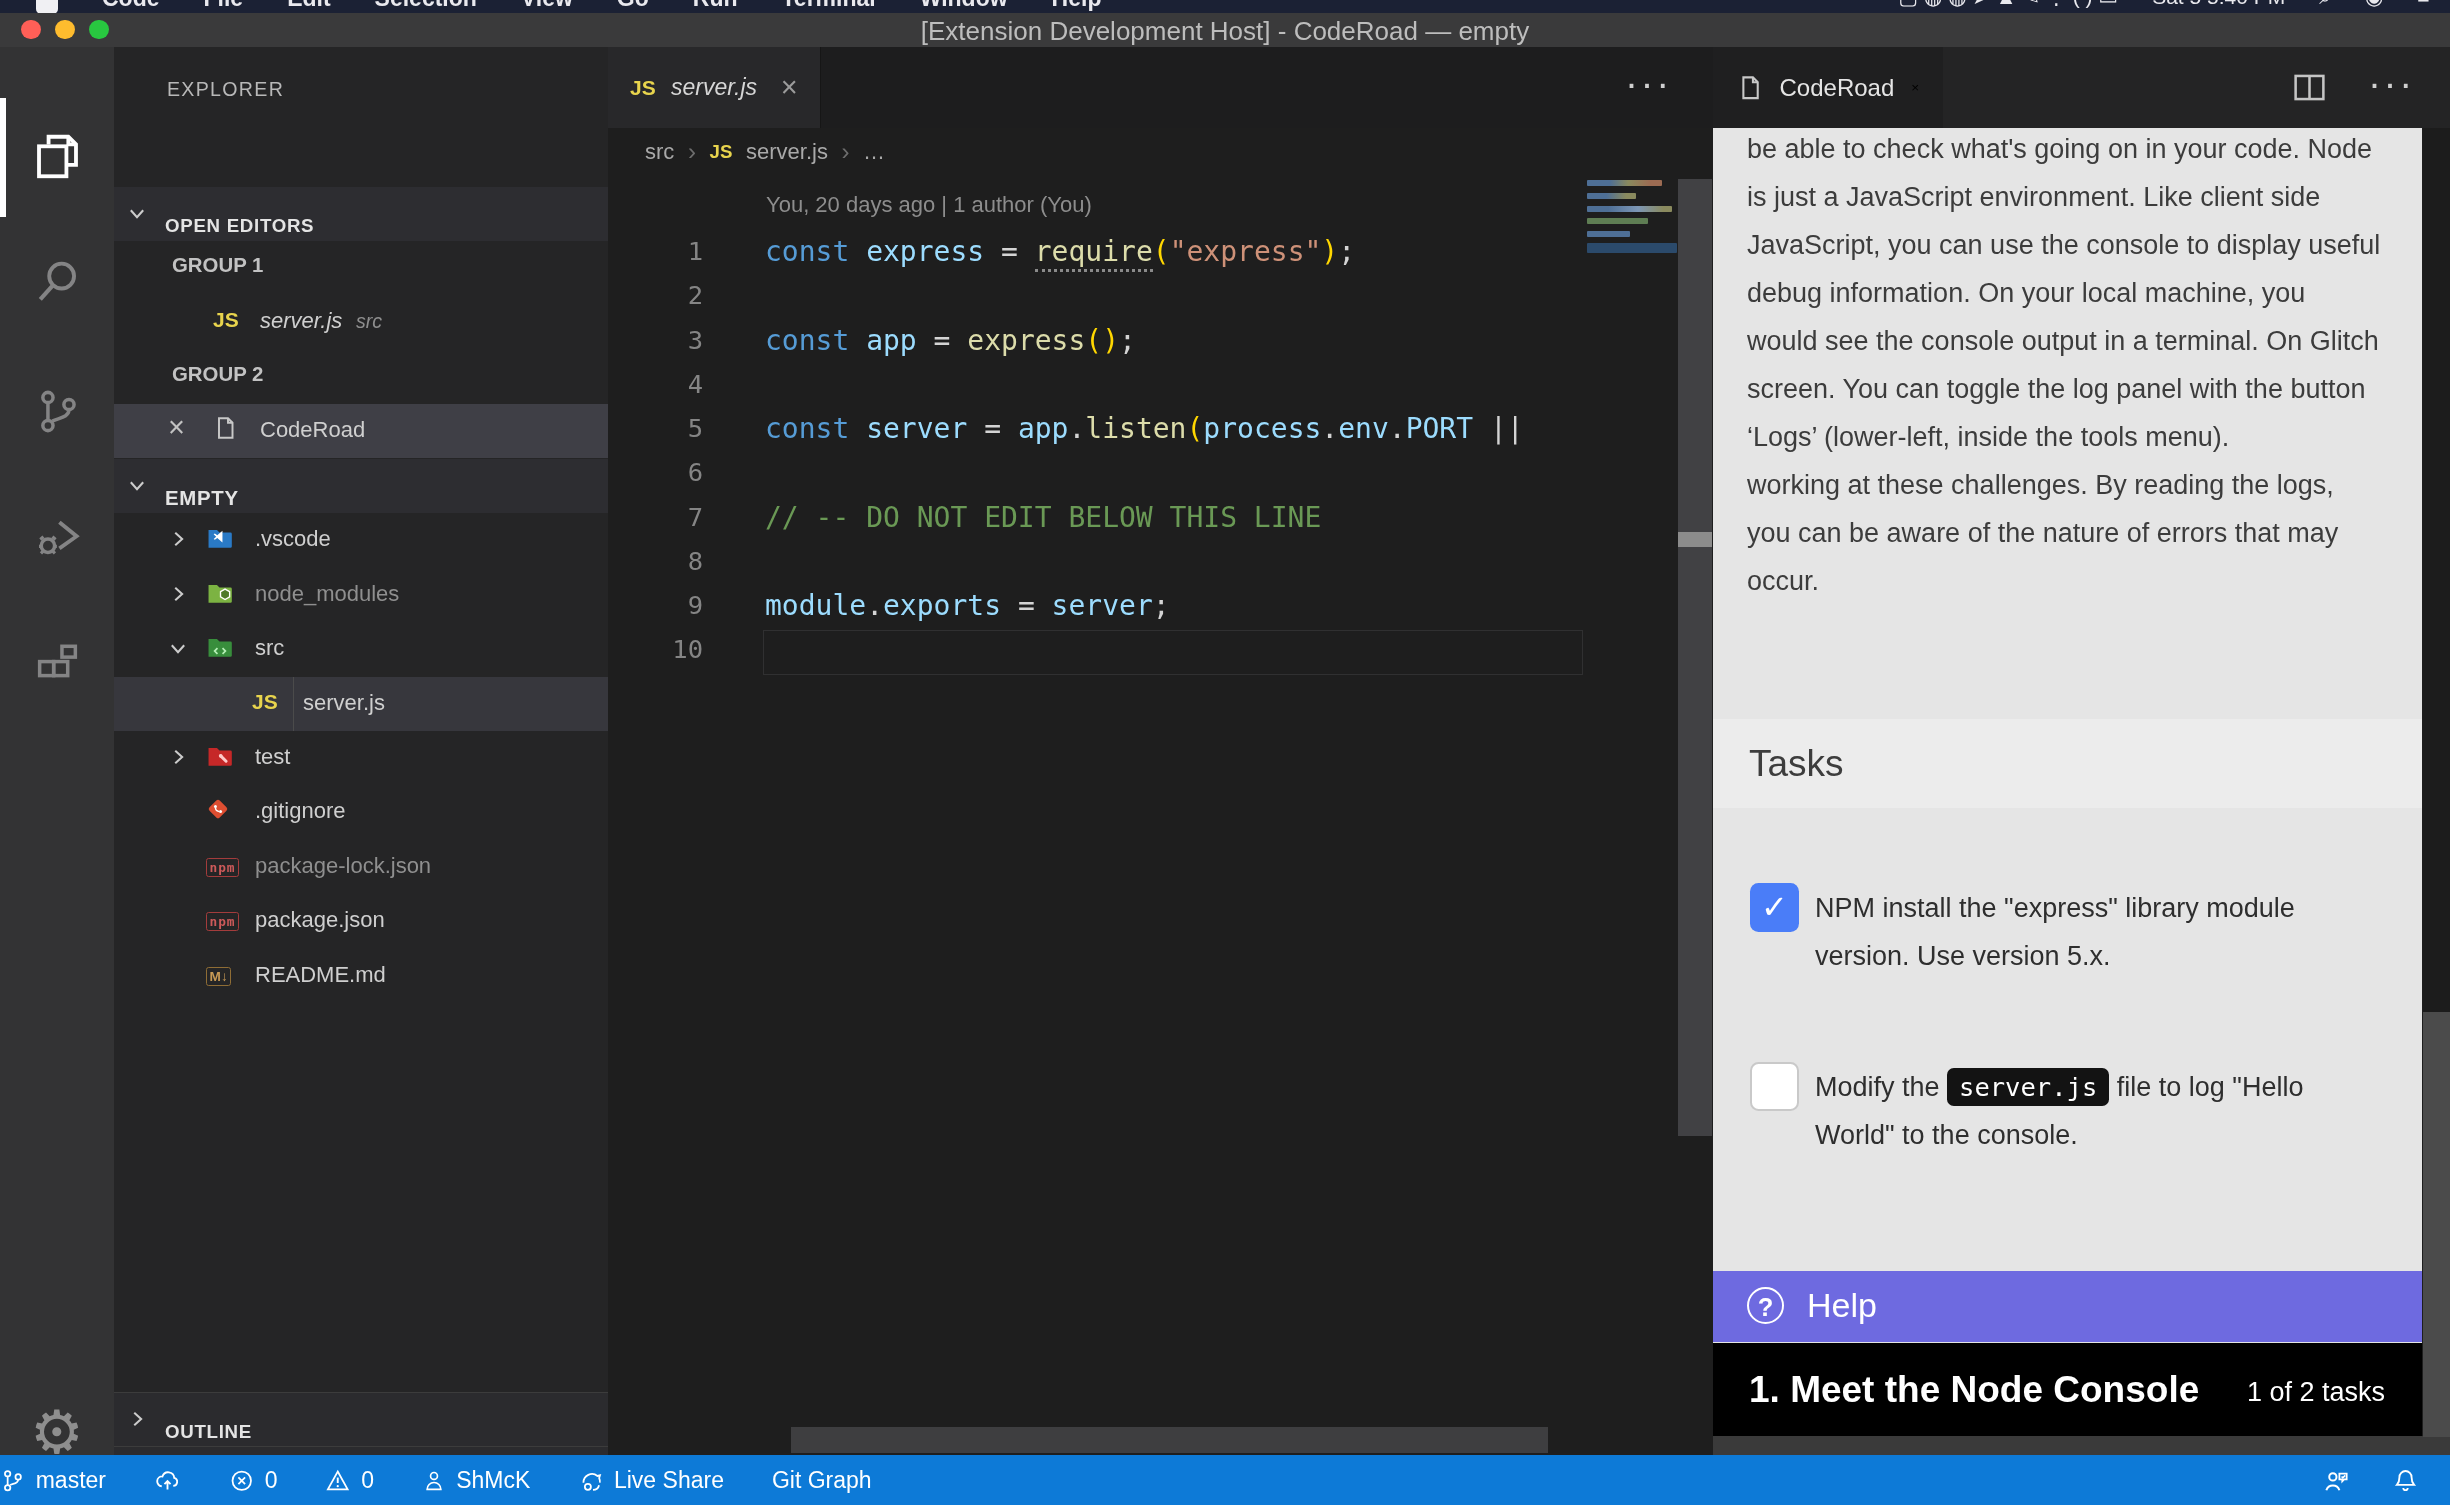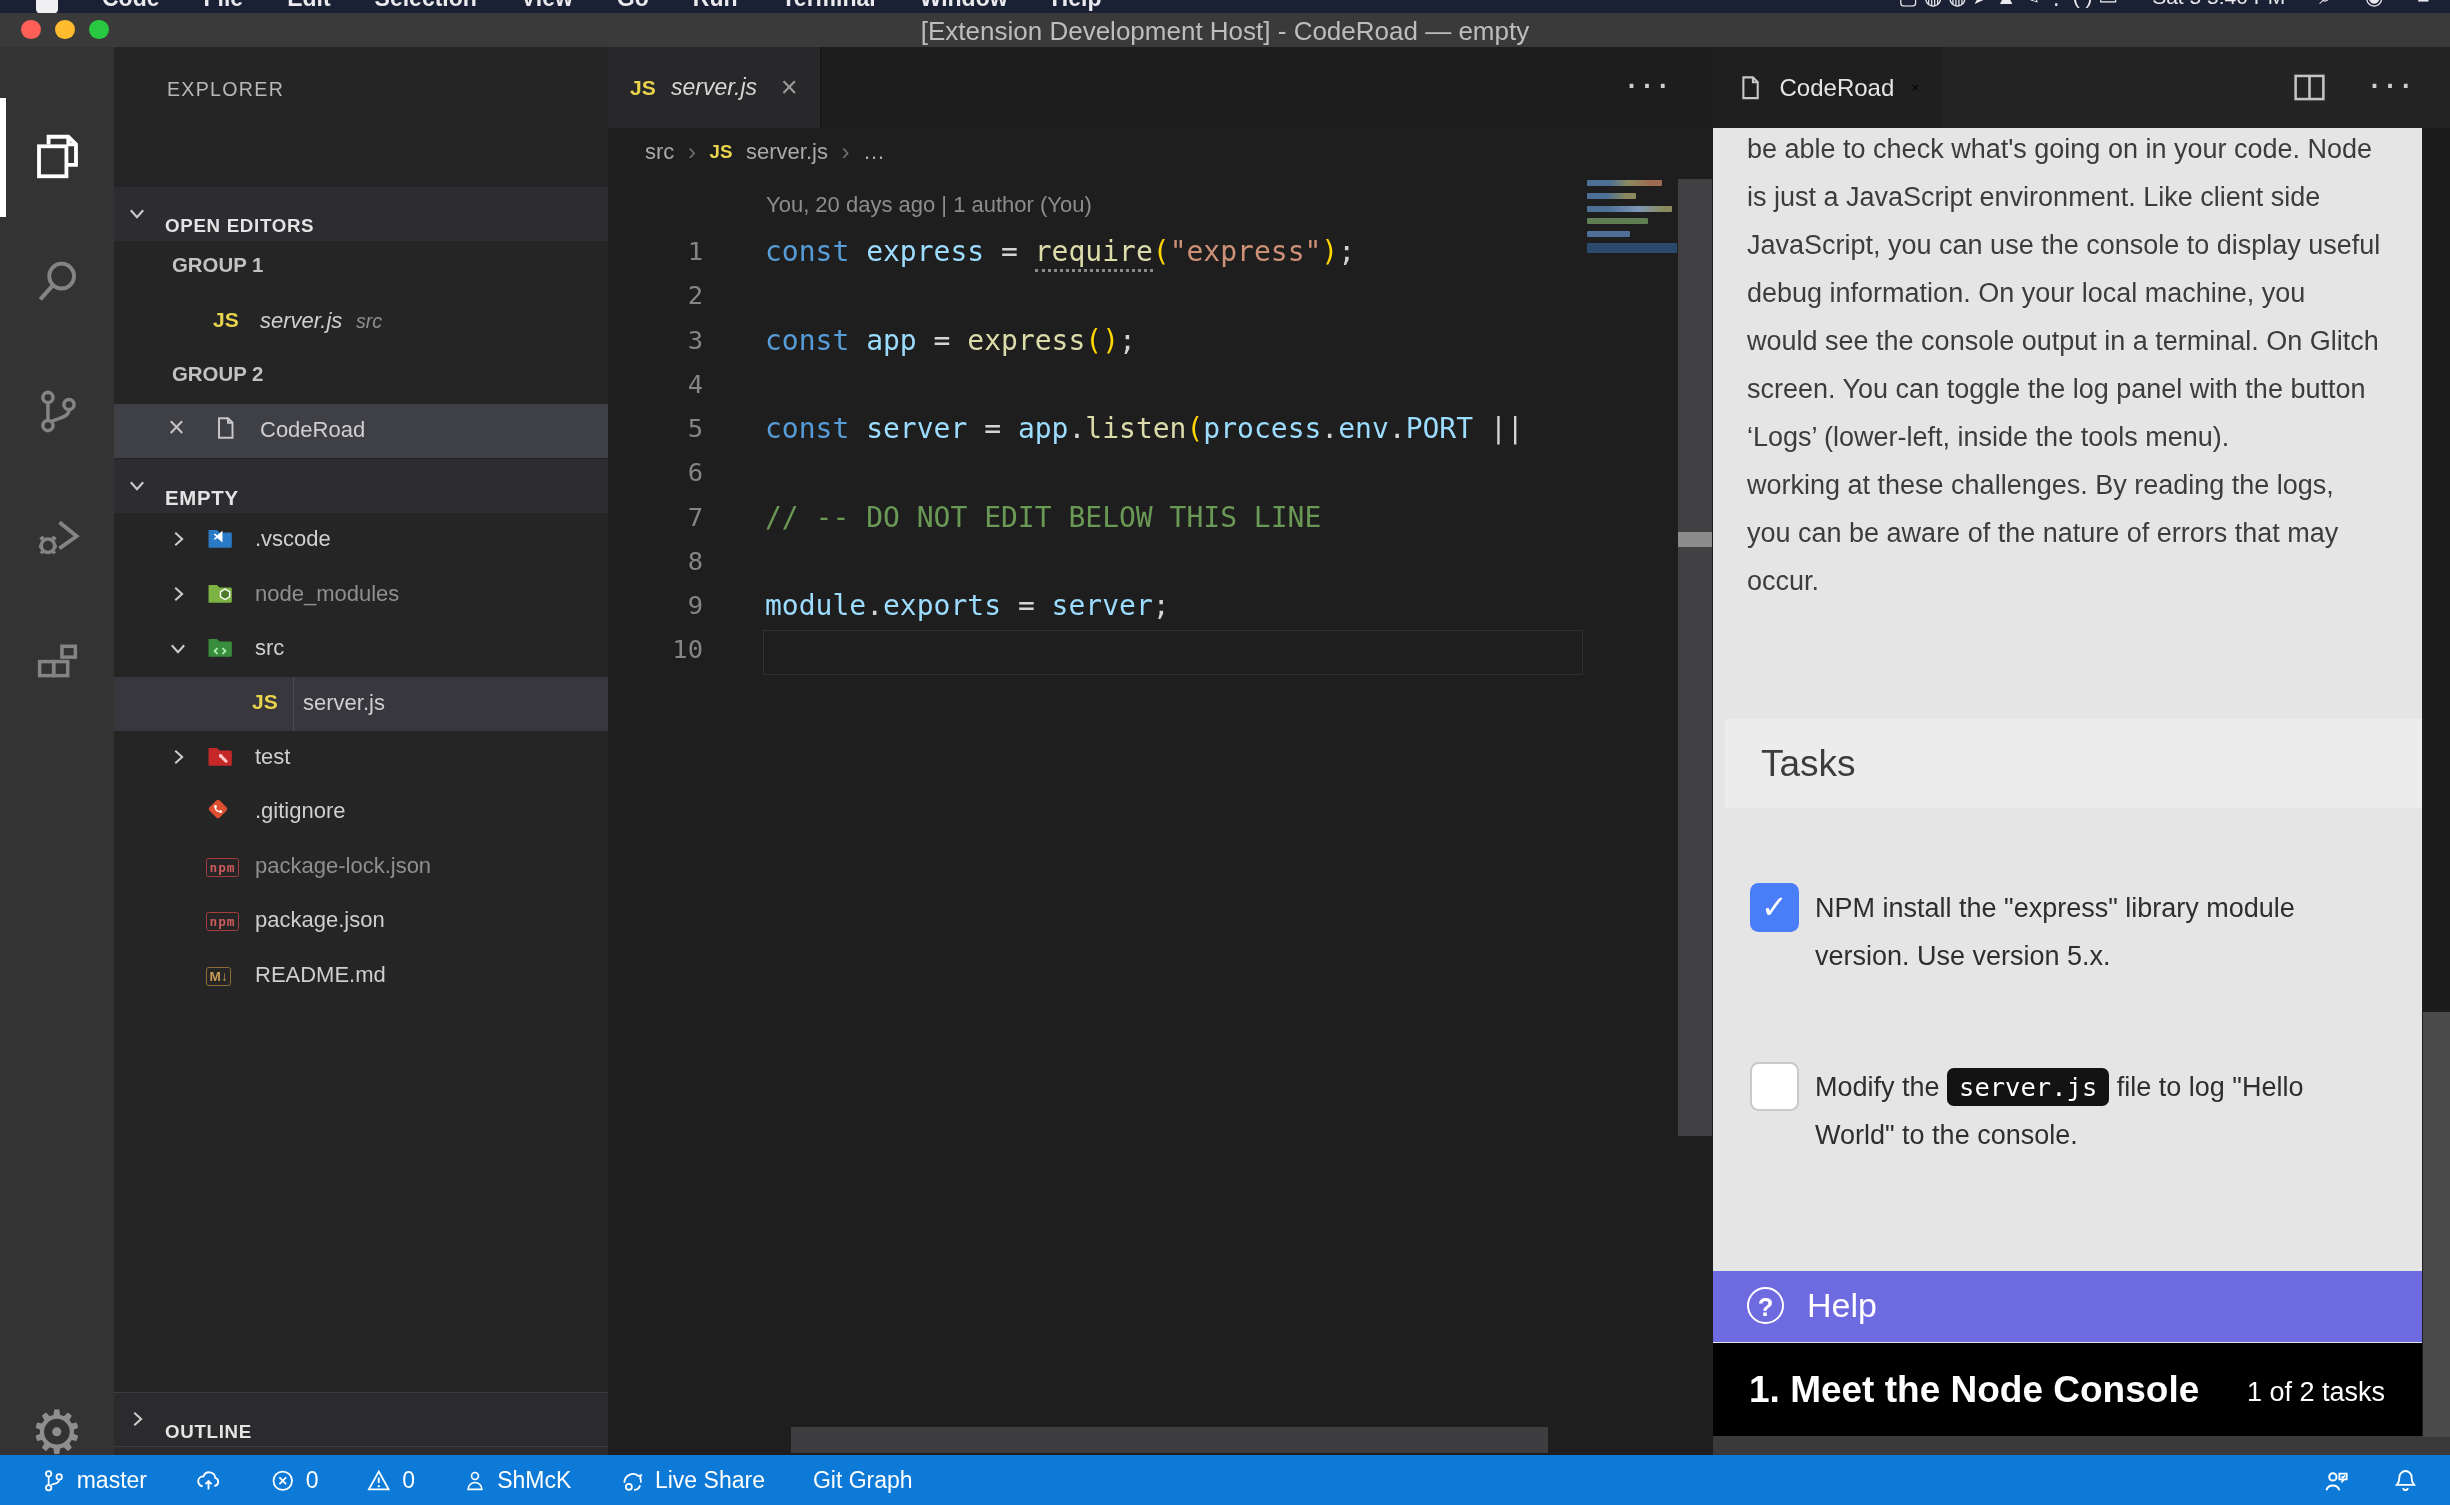--- a/index.html
+++ b/index.html
@@ -70,39 +70,39 @@
   .vthumb{left:1678px;top:532px;width:34px;height:15.3px;background:#8c8c8c;}
   .hscroll{left:791px;top:1427px;width:757px;height:25.5px;background:#3e3e40;}
 
   
   .crtabstrip{left:1713px;top:47px;width:737px;height:81px;background:#242425;}
   .crtab{position:absolute;left:0;top:0;height:81px;background:#1f1f20;display:flex;align-items:center;gap:17px;padding:0 24px;}
   .crtab .tlabel{color:#e5e5e5;font-size:24px;}
   .cr-content{left:1713px;top:128px;width:709px;height:1310px;background:#e5e5e5;overflow:hidden;}
   .cr-par{position:absolute;left:34px;width:664px;color:#3c3c3c;font-size:27px;}
   .cr-par div{height:48px;line-height:48px;white-space:nowrap;}
-  .tasksband{position:absolute;left:12px;top:591px;width:709px;height:89px;background:#ececec;}
+  .tasksband{position:absolute;left:0;top:591px;width:709px;height:89px;background:#ececec;}
   .tasksband .tlabel{position:absolute;left:36px;top:24px;color:#3d3d3d;font-size:37px;}
   .task-check{position:absolute;left:37px;width:49px;height:49px;border-radius:8.5px;box-sizing:border-box;}
   .task-check.on{background:#4a7df8;color:#fff;text-align:center;font-size:32px;line-height:49px;}
   .task-check.off{background:#fff;border:2.6px solid #c9c9c9;}
   .task-line{position:absolute;left:102px;width:596px;height:48px;line-height:48px;color:#2e2e2e;font-size:27px;white-space:nowrap;}
   .chip{font:25.5px "DejaVu Sans Mono",monospace;background:#131313;color:#ffffff;padding:4.3px 12px;border-radius:6.8px;}
   .helpbar{position:absolute;left:0;top:1143px;width:709px;height:71px;background:#6e6ae0;color:#fff;}
   .helpbar .qicon{position:absolute;left:34px;top:16px;width:37px;height:37px;border:2.6px solid #fff;border-radius:50%;text-align:center;font-size:25.5px;line-height:37px;font-weight:bold;box-sizing:border-box;}
   .helpbar .hlabel{position:absolute;left:94px;top:15.3px;font-size:34px;}
   .crfooter{position:absolute;left:0;top:1215px;width:709px;height:94px;background:#000;color:#fff;}
   .crfooter .ftitle{position:absolute;left:36px;top:25.5px;font-size:37px;font-weight:600;}
   .crfooter .fprog{position:absolute;right:37px;top:34px;font-size:27px;}
   .crunder{left:1713px;top:1436px;width:737px;height:18.7px;background:#3a3a3a;}
   .crscroll-track{left:2423px;top:128px;width:27px;height:885px;background:#1c1c1c;}
   .crscroll-thumb{left:2423px;top:1012px;width:27px;height:425px;background:#4b4b4b;}
 
   
-  .statusbar{left:0;top:1455px;width:2450px;height:51px;background:#0d7ad7;color:#fff;display:flex;align-items:center;padding-left:41px;box-sizing:border-box;gap:48px;font-size:23px;}
+  .statusbar{left:0;top:1455px;width:2450px;height:51px;background:#0d7ad7;color:#fff;display:flex;align-items:center;box-sizing:border-box;gap:48px;font-size:23px;}
   .sb-item{display:flex;align-items:center;gap:10.2px;white-space:nowrap;}
   .sb-right{position:absolute;right:31px;top:0;height:51px;display:flex;align-items:center;gap:41px;}
   svg{display:block;}
 </style>
 </head>
 <body>
 
 <div class="root">
 
   <div class="abs menubar">

